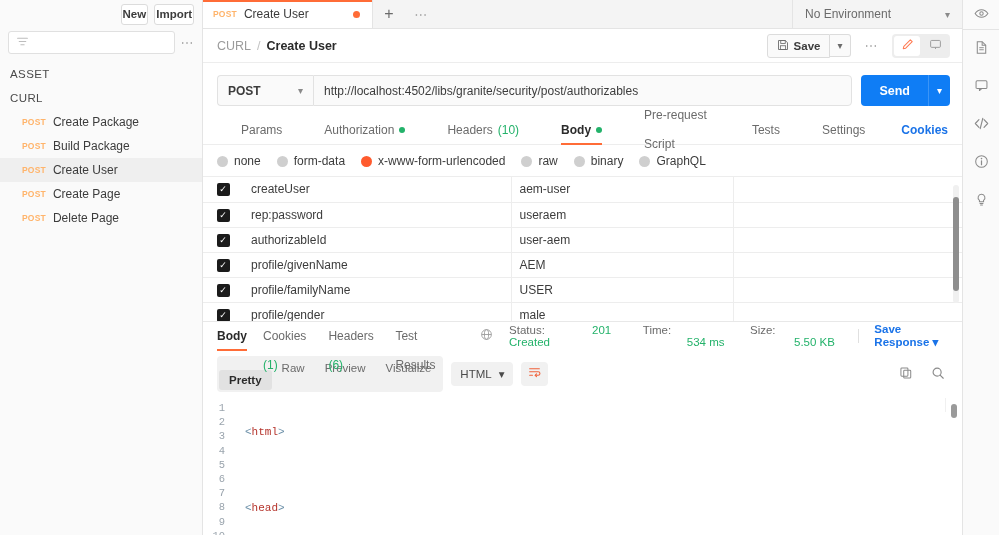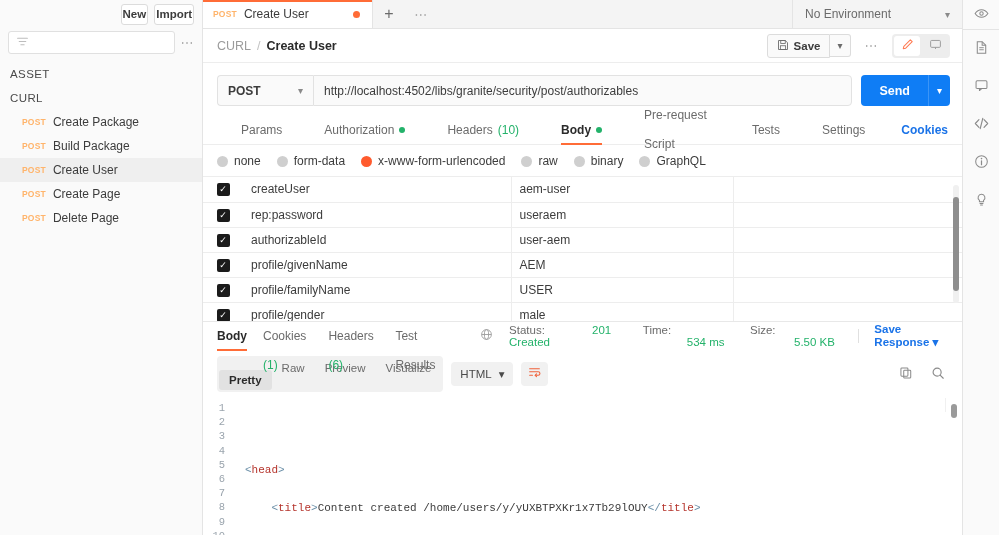--- a/index.html
+++ b/index.html
@@ -591,20 +591,21 @@
         <div>4</div>
         <div>5</div>
         <div>6</div>
         <div>7</div>
         <div>8</div>
         <div>9</div>
         <div>10</div>
         <div>11</div>
       </div>
       <div class="code">
+        <div><span class="punc">&lt;</span><span class="tag">html</span><span class="punc">&gt;</span></div>
         <div></div>
         <div><span class="punc">&lt;</span><span class="tag">head</span><span class="punc">&gt;</span></div>
         <div>    <span class="punc">&lt;</span><span class="tag">title</span><span class="punc">&gt;</span>Content created /home/users/y/yUXBTPXKr1x7Tb29lOUY<span class="punc">&lt;/</span><span class="tag">title</span><span class="punc">&gt;</span></div>
         
         
         
         
         
         
         

